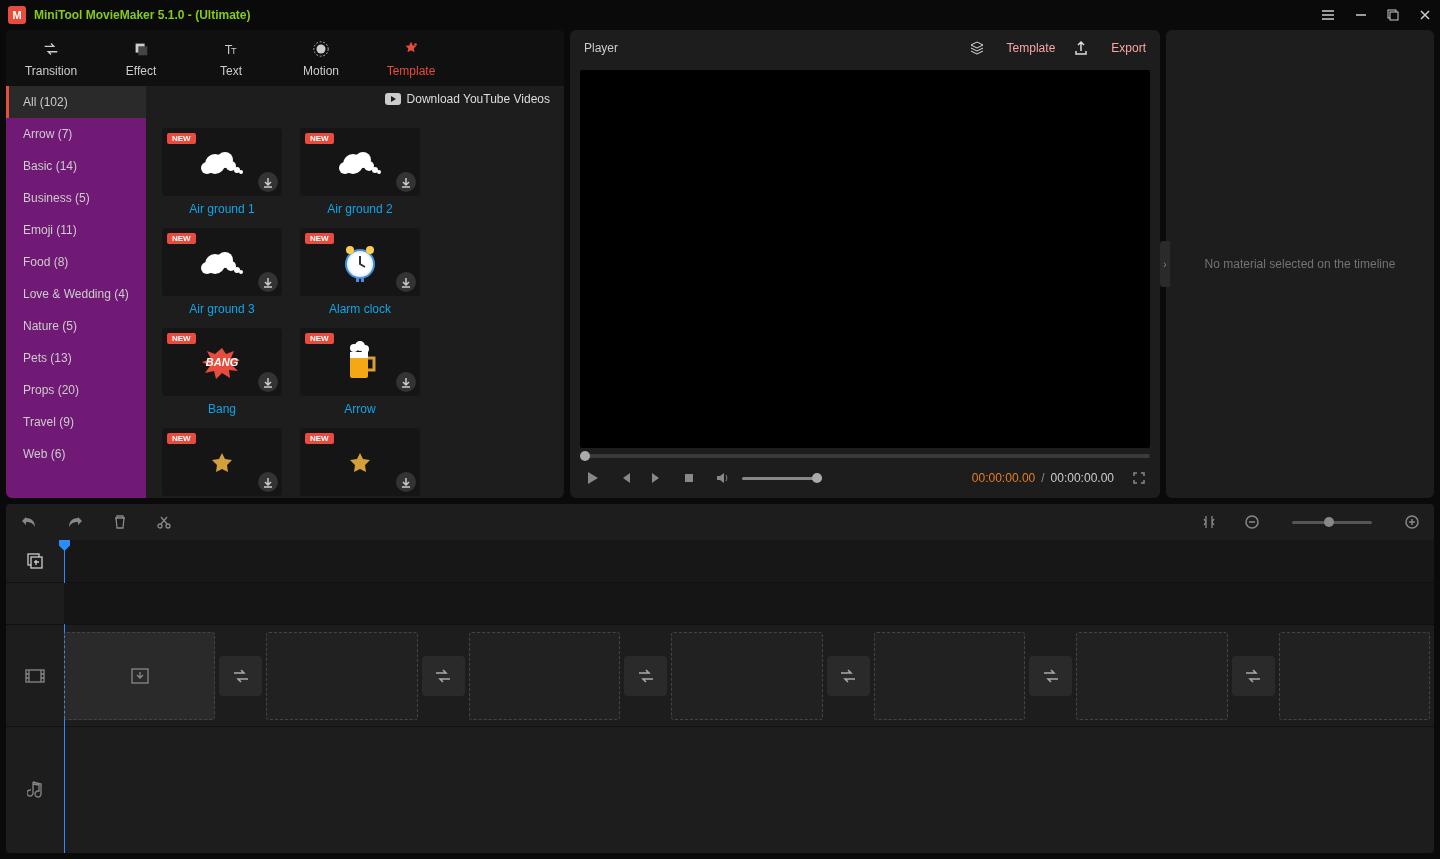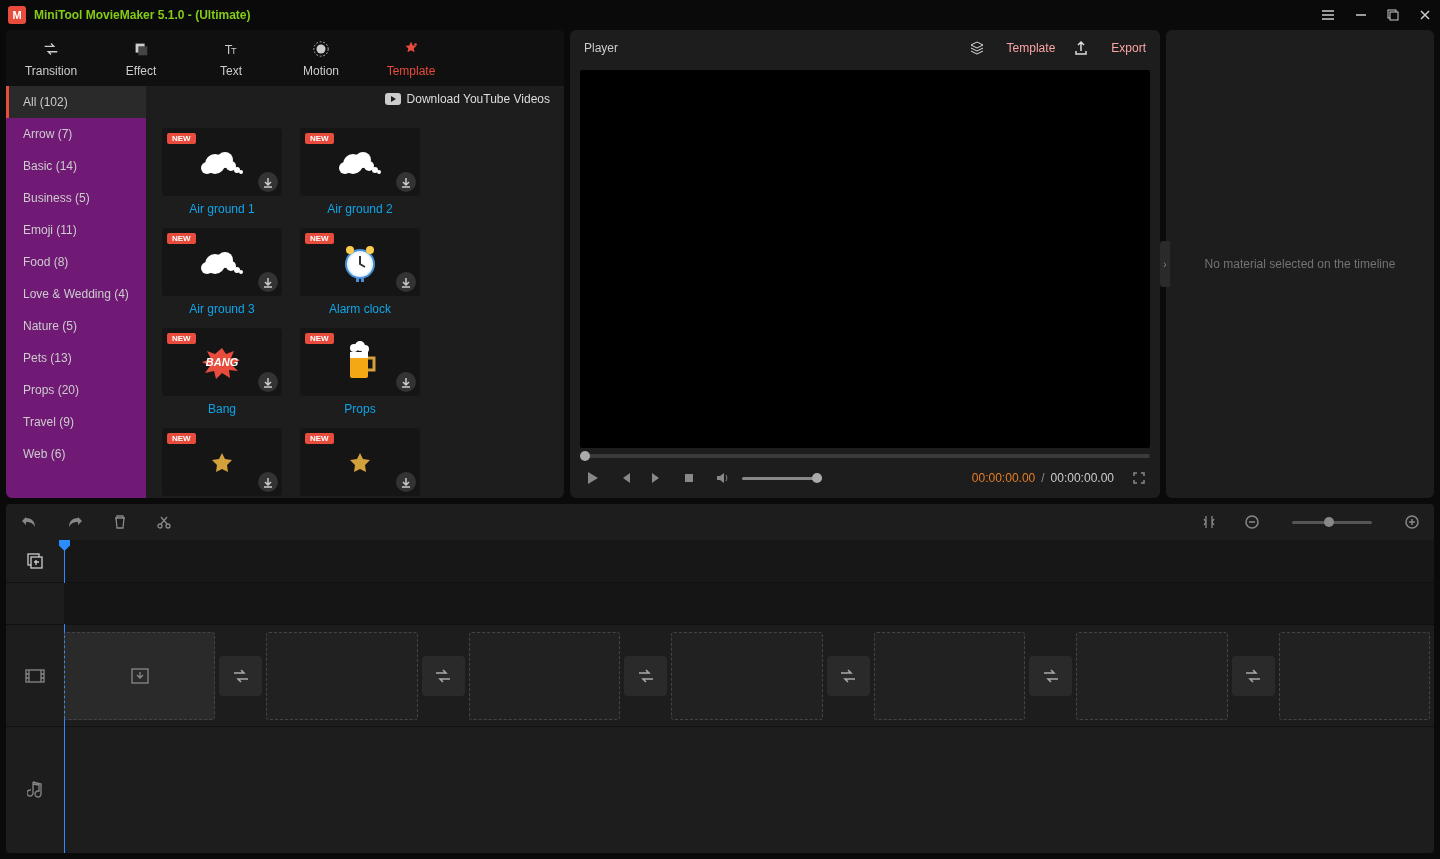--- a/index.html
+++ b/index.html
@@ -294,21 +294,21 @@
                     <circle cx="12" cy="8" r="4" fill="#fff"></circle>
                     <circle cx="18" cy="6" r="5" fill="#fff"></circle>
                     <circle cx="23" cy="9" r="4" fill="#fff"></circle>
                   </svg>
                   <span class="dl-btn">
                     <svg width="12" height="12" viewBox="0 0 12 12" fill="none" stroke="#ccc" stroke-width="1.5">
                       <path d="M6 2v6M3 6l3 3 3-3M2 11h8"></path>
                     </svg>
                   </span>
                 </div>
-                <div class="el-name">Props</div>
+                <div class="el-name">Arrow</div>
               </div>
               <div class="el-card">
                 <div class="el-thumb">
                   <span class="new-badge">NEW</span>
                   <svg width="40" height="30" viewBox="0 0 40 30">
                     <path d="M20 6l3 6 7 1-5 5 1 7-6-3-6 3 1-7-5-5 7-1z" fill="#d4a03c"></path>
                   </svg>
                   <span class="dl-btn">
                     <svg width="12" height="12" viewBox="0 0 12 12" fill="none" stroke="#ccc" stroke-width="1.5">
                       <path d="M6 2v6M3 6l3 3 3-3M2 11h8"></path>

